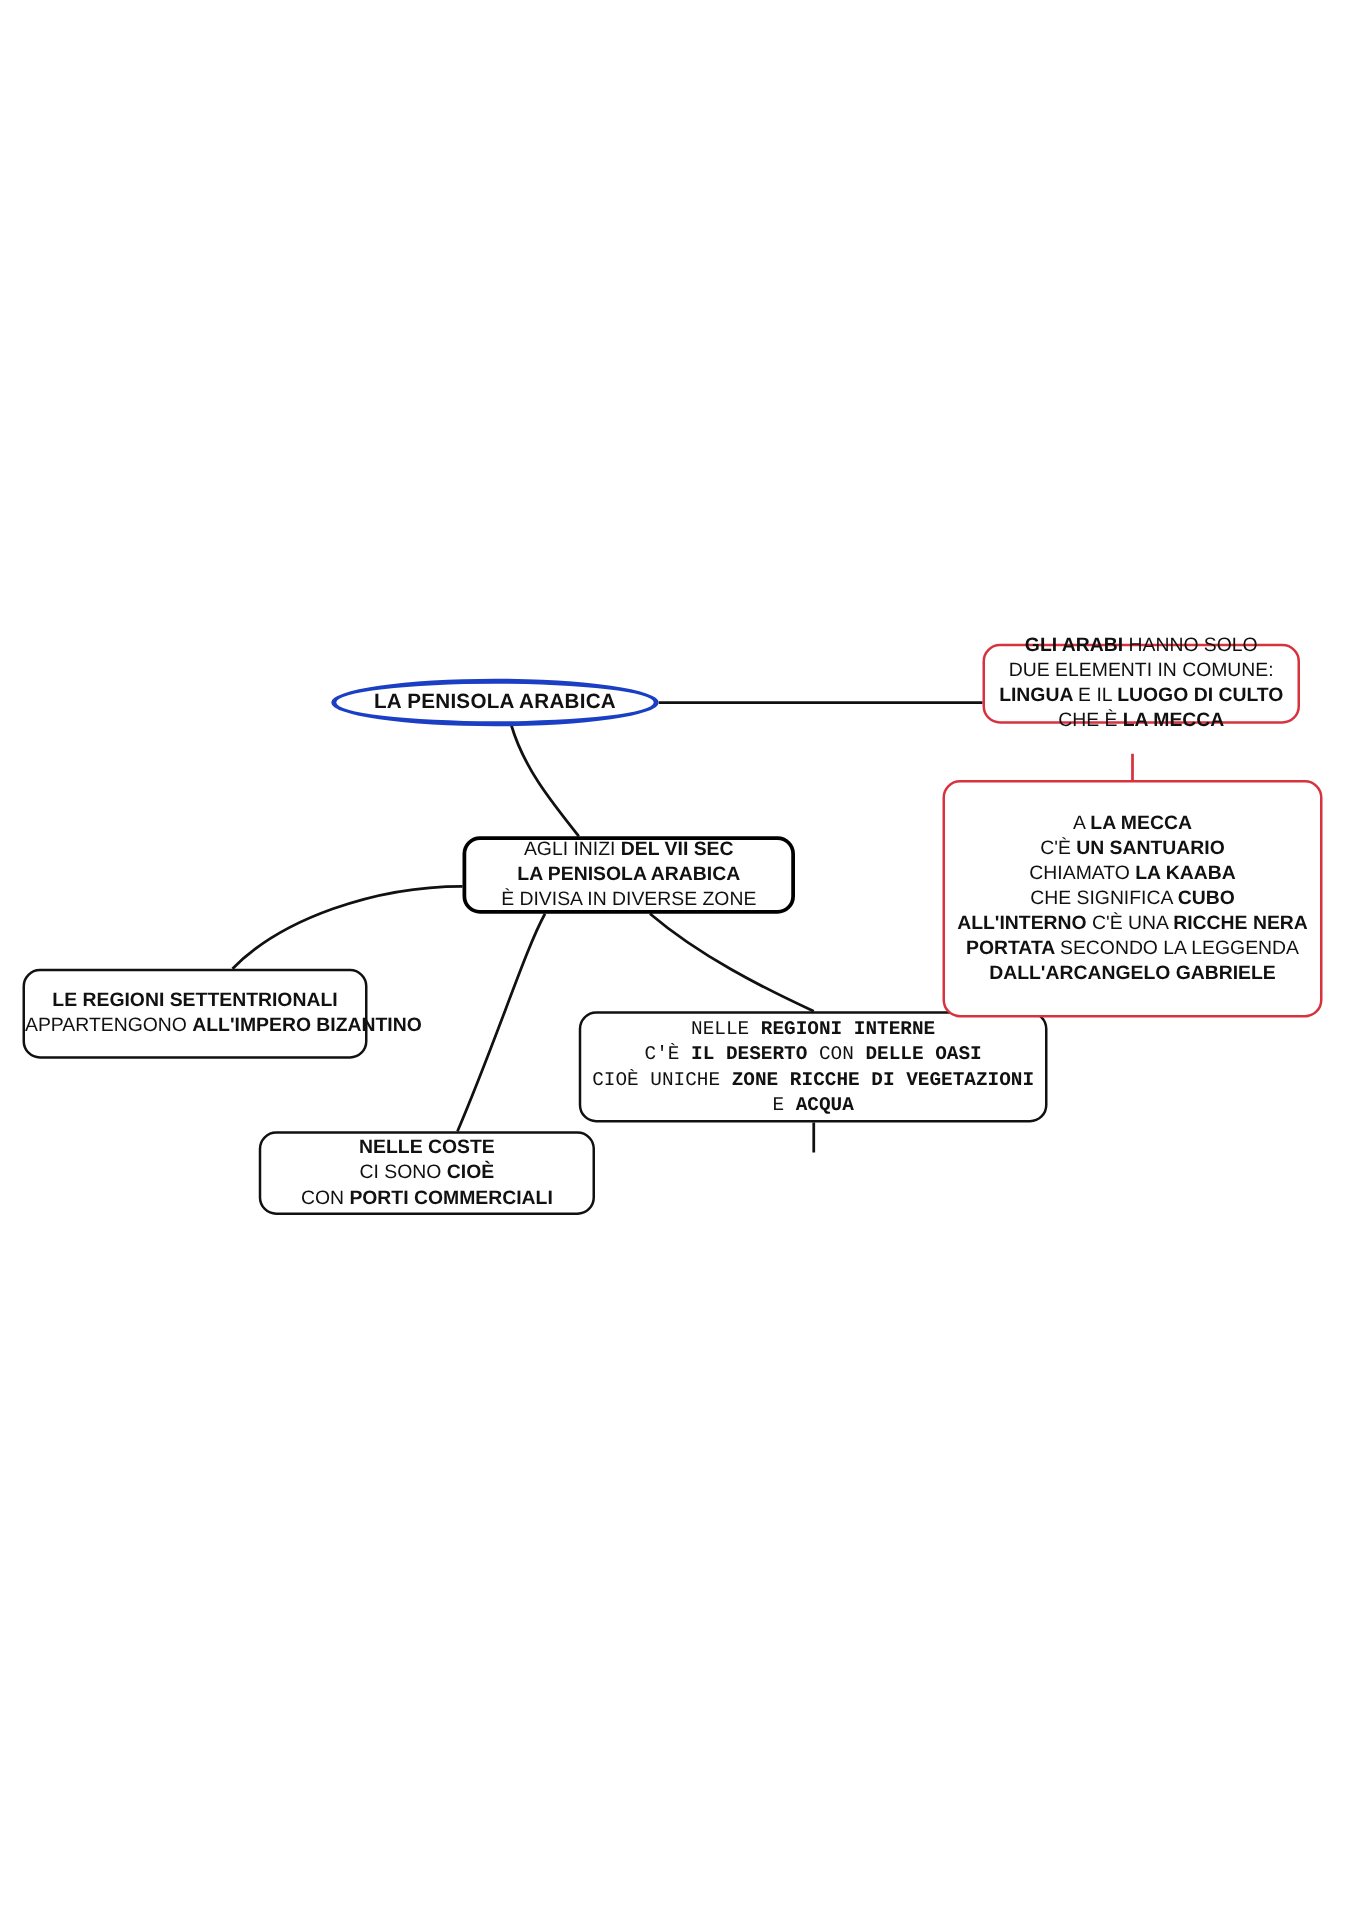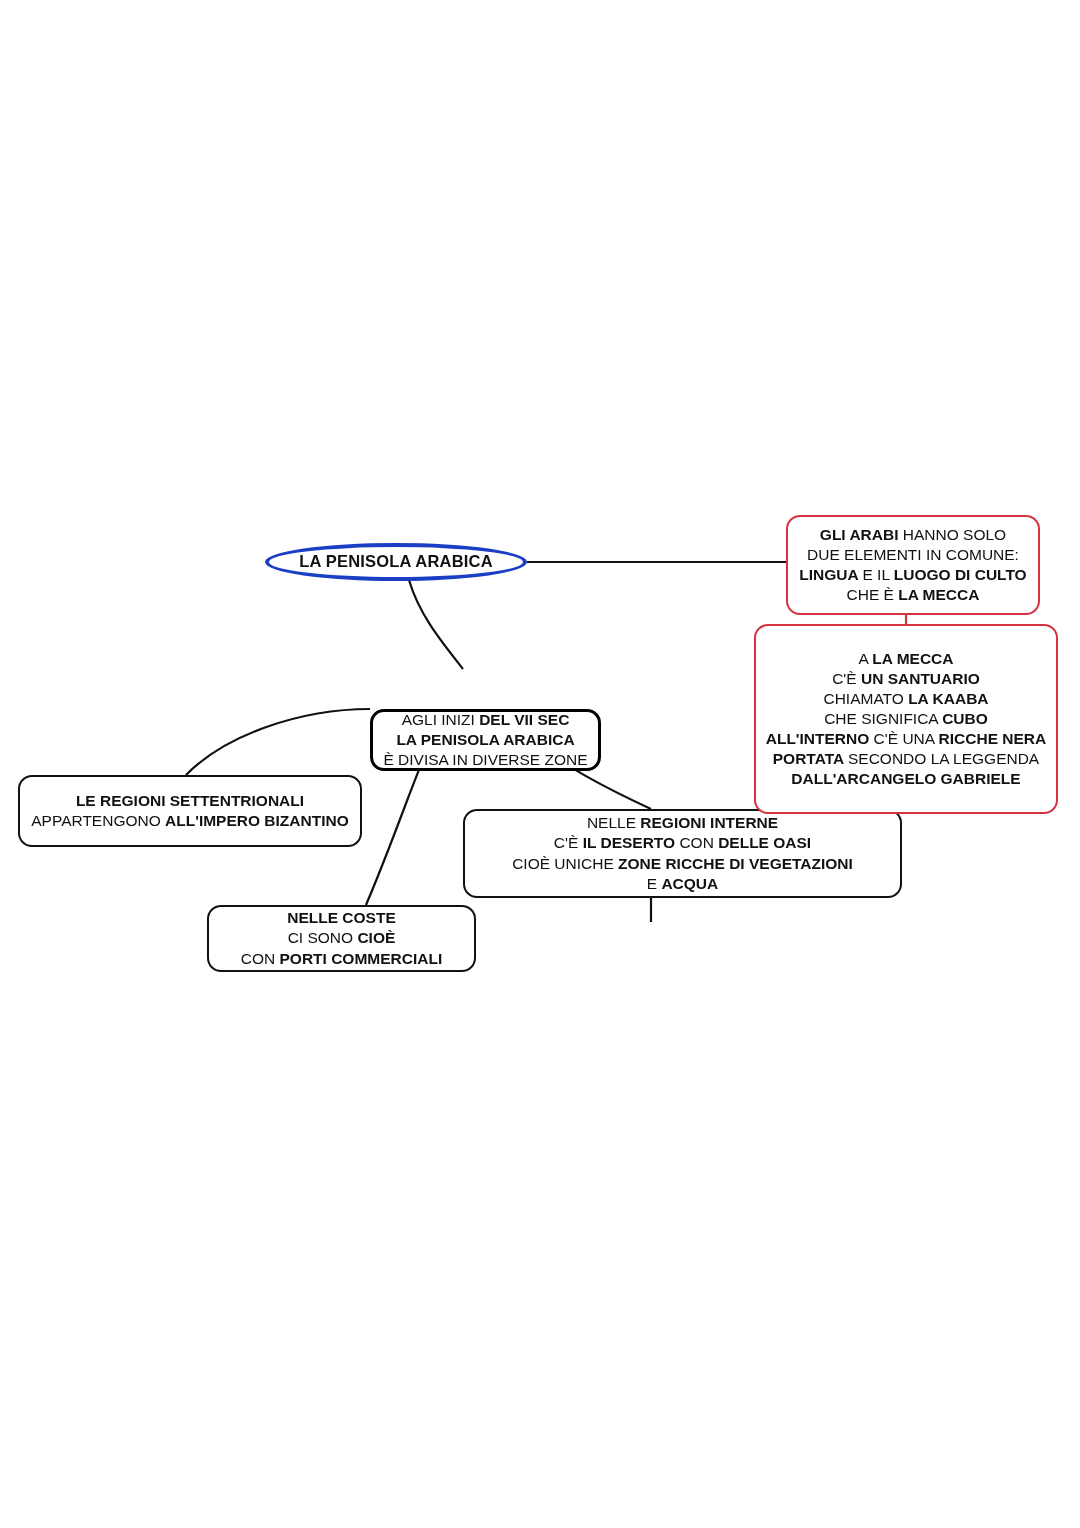--- a/index.html
+++ b/index.html
@@ -72,26 +72,26 @@
 
   
   .red-node {
     border: 2px solid #d6333f;
     border-radius: 14px;
     font-size: 15.5px;
   }
 
   
   #node-penisola-arabica { left: 265px; top: 543px; width: 262px; height: 38px; }
-  #node-hub             { left: 370px; top: 669px; width: 231px; height: 62px; margin-top: 40px; }
-  #node-settentrionali  { left: 18px;  top: 775px; width: 344px; height: 72px; }
+  #node-hub             { left: 370px; top: 669px; width: 266px; height: 62px; }
+  #node-settentrionali  { left: 18px;  top: 775px; width: 276px; height: 72px; }
   #node-coste           { left: 207px; top: 905px; width: 269px; height: 67px; }
-  #node-regioni-interne { left: 463px; top: 809px; width: 439px; height: 89px; }
+  #node-regioni-interne { left: 463px; top: 809px; width: 375px; height: 89px; font-family: Liberation Mono, monospace; }
   #node-beduini         { left: 501px; top: 922px; width: 304px; height: 85px; }
-  #node-gli-arabi       { left: 786px; top: 515px; width: 254px; height: 100px; }
+  #node-gli-arabi       { left: 786px; top: 515px; width: 254px; height: 64px; }
   #node-la-mecca        { left: 754px; top: 624px; width: 304px; height: 190px; }
 </style>
 </head>
 <body>
 
 <div id="canvas">
 
   <svg id="connectors" viewBox="0 0 1080 1528" xmlns="http://www.w3.org/2000/svg">
 
     <path d="M 527 562 L 786 562" fill="none" stroke="#111111" stroke-width="2.2"></path>

